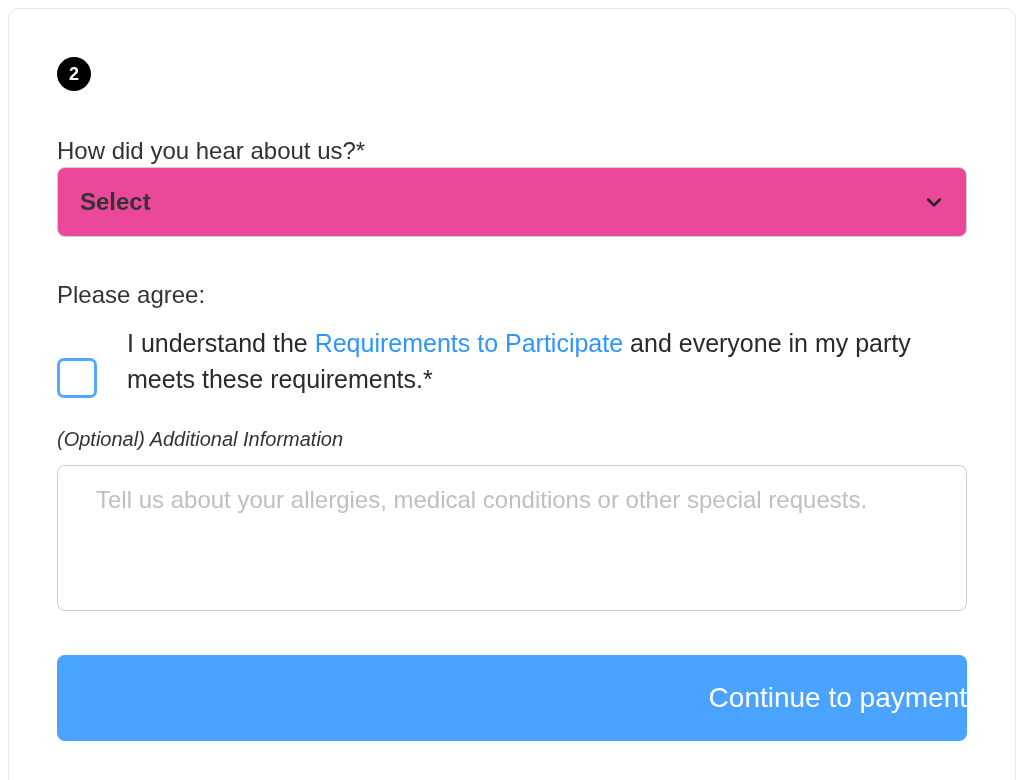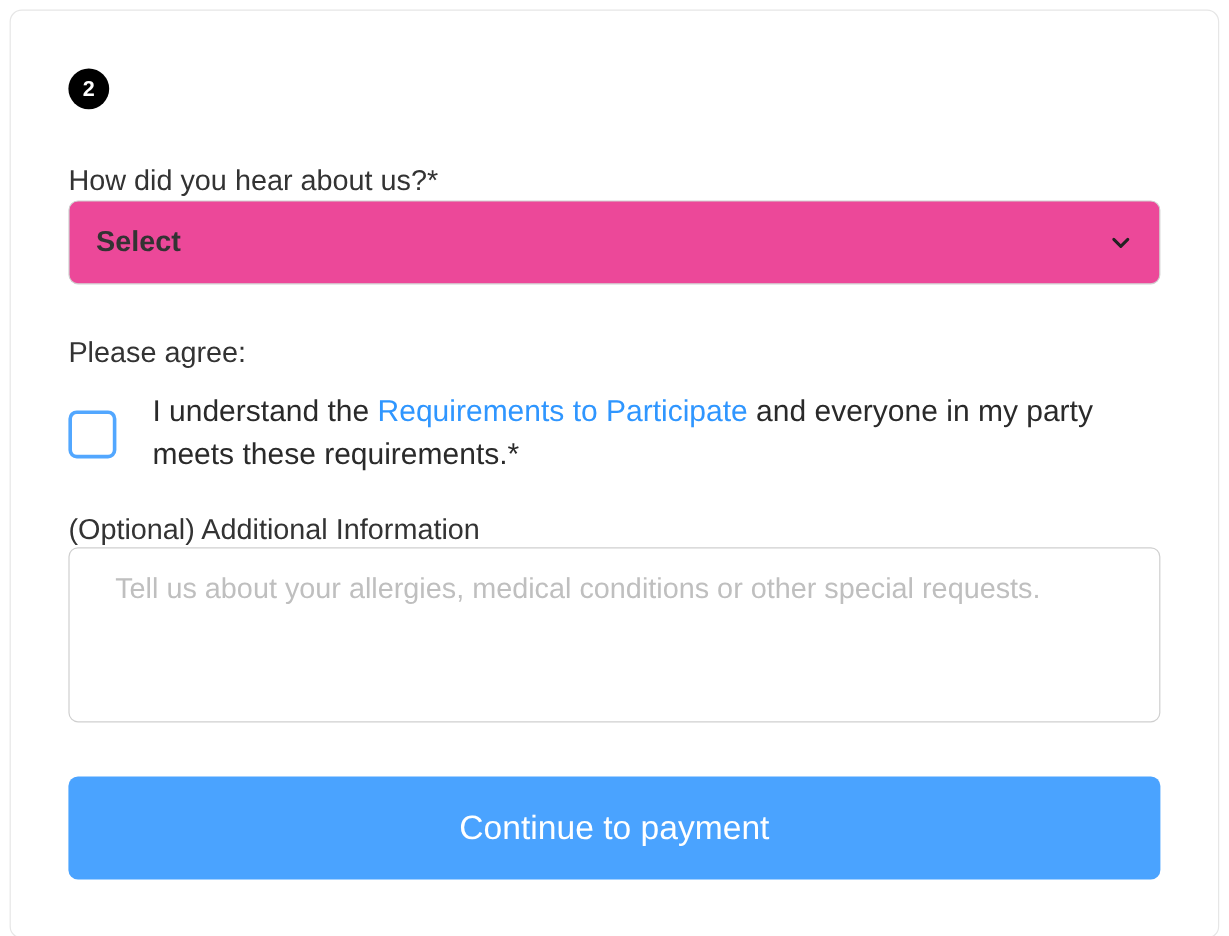--- a/index.html
+++ b/index.html
@@ -74,21 +74,21 @@
       justify-content: center;
     }
     .agree-block { margin-bottom: 30px; }
     .agree-label {
       font-size: 24px;
       color: #333333;
       margin-bottom: 16px;
     }
     .agree-row {
       display: flex;
-      align-items: center;
+      align-items: flex-end;
       gap: 30px;
     }
     .checkbox {
       flex: 0 0 auto;
       width: 40px;
       height: 40px;
       border: 3px solid #52a7ff;
       border-radius: 7px;
       background: #ffffff;
       margin-top: 2px;
@@ -98,22 +98,24 @@
       font-size: 25px;
       line-height: 1.45;
       color: #2a2a2a;
       font-weight: 400;
     }
     .agree-text a {
       color: #2f96ff;
       text-decoration: none;
     }
     .textarea-label {
-      font-size: 24px;
+      font-size: 20px;
       color: #333333;
+      margin-bottom: 14px;
+      font-style: italic;
     }
     .textarea {
       width: 100%;
       height: 146px;
       border: 1px solid #cfcfcf;
       border-radius: 8px;
       padding: 20px 38px;
       font-size: 24px;
       font-family: inherit;
       color: #333333;
@@ -124,20 +126,21 @@
     .primary-btn {
       width: 100%;
       height: 86px;
       border: none;
       border-radius: 8px;
       background: #4aa3ff;
       color: #ffffff;
       font-size: 28px;
       font-weight: 400;
       cursor: pointer;
+      text-align: right;
     }
   </style>
 </head>
 <body>
 
 <div class="card">
 
   <div class="section-header">
     <div class="step-badge">2</div>
   </div>

